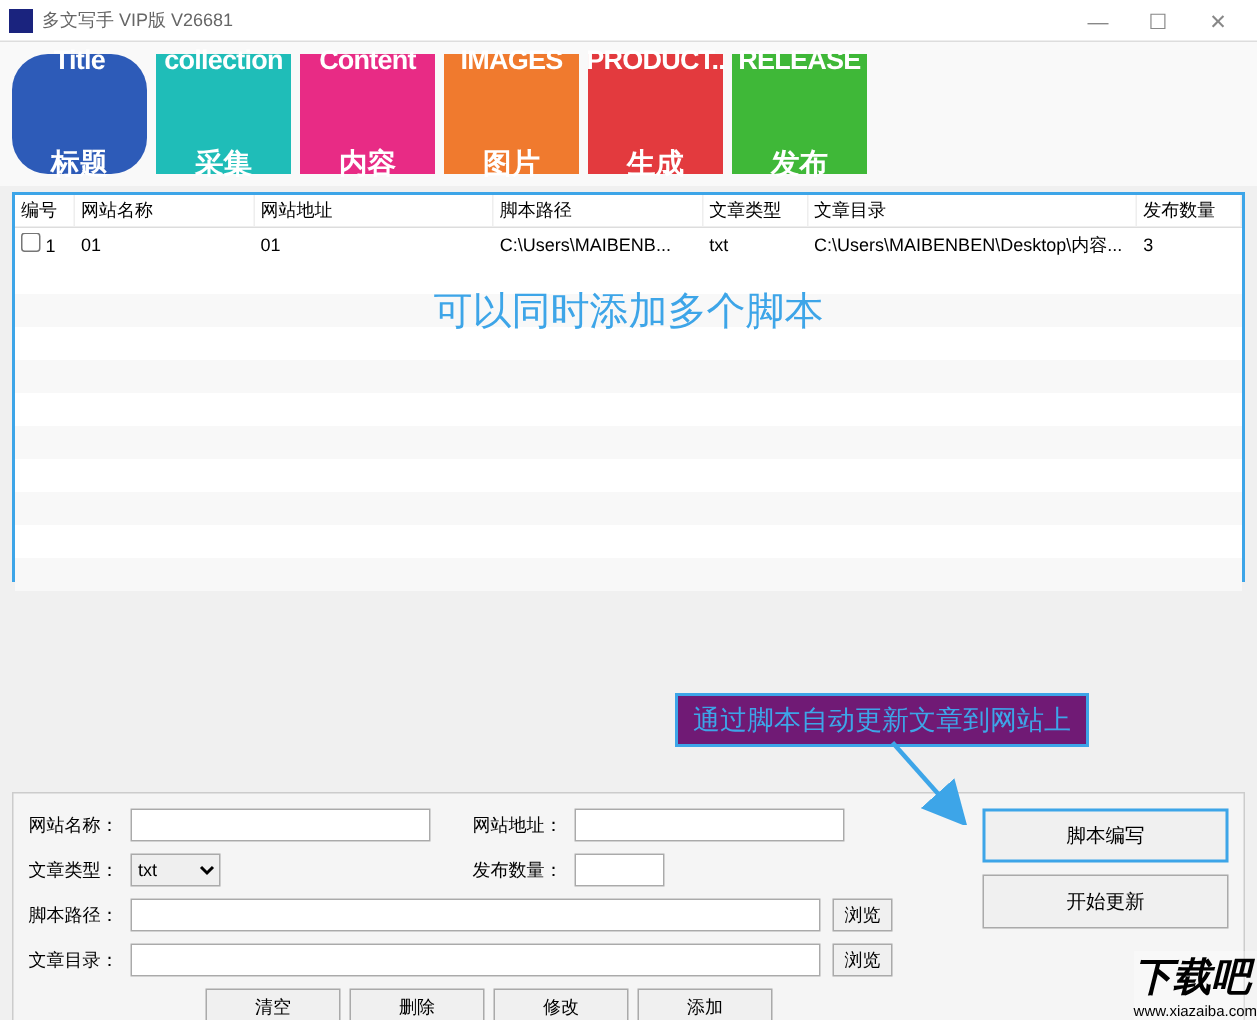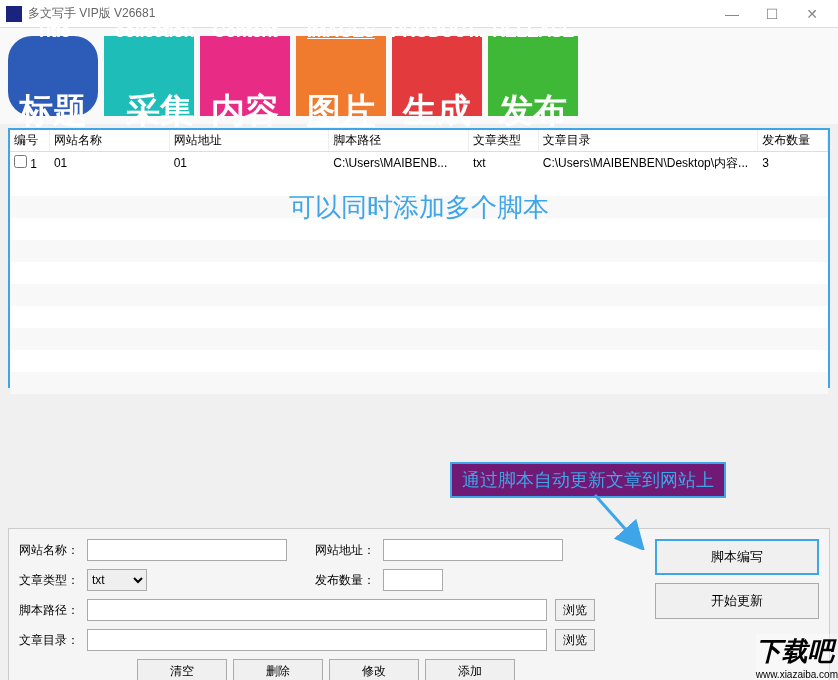--- a/index.html
+++ b/index.html
@@ -6,25 +6,25 @@
     body { font-family: "Microsoft YaHei", SimSun, sans-serif; font-size: 12px; background: #f0f0f0; width: 838px; height: 680px; overflow: hidden; position: relative; }
     
     .titlebar { height: 28px; background: #fff; border-bottom: 1px solid #ddd; display: flex; align-items: center; padding: 0 6px; }
     .app-icon { width: 16px; height: 16px; background: #1a237e; margin-right: 6px; }
     .title-text { color: #666; font-size: 12px; flex: 1; }
     .win-ctrl { width: 40px; height: 28px; display: flex; align-items: center; justify-content: center; color: #888; font-size: 14px; cursor: pointer; }
     
     .toolbar { padding: 8px; display: flex; gap: 6px; background: #f9f9f9; }
     .tool-btn { width: 90px; height: 80px; display: flex; flex-direction: column; align-items: center; justify-content: center; color: #fff; font-weight: bold; cursor: pointer; border: none; }
     .tool-btn .en { font-size: 18px; font-family: Arial; font-weight: 900; letter-spacing: -0.5px; }
-    .tool-btn .cn { font-size: 34px; font-weight: 900; line-height: 1.2; margin-top: 48px; }
+    .tool-btn .cn { font-size: 19px; font-weight: 900; line-height: 1.2; margin-top: 48px; }
     .t1 { background: #2d5bb8; border-radius: 24px; }
-    .t2 { background: #1fbdb8; align-items: flex-end; }
+    .t2 { background: #1fbdb8; }
     .t3 { background: #e82b85; }
-    .t4 { background: #f07a2e; text-decoration: underline; }
+    .t4 { background: #f07a2e; }
     .t5 { background: #e33a3e; }
     .t6 { background: #3fb838; }
     
     .grid-wrap { margin: 4px 8px; border: 2px solid #3da5e8; height: 260px; background: #fff; position: relative; }
     .grid-head { display: flex; background: #fff; border-bottom: 1px solid #ddd; height: 22px; align-items: center; font-size: 12px; }
     .grid-head > div { padding: 2px 4px; text-align: left; border-right: 1px solid #eee; }
     .grid-row { display: flex; height: 22px; align-items: center; font-size: 12px; }
     .grid-row > div { padding: 2px 4px; overflow: hidden; white-space: nowrap; text-overflow: ellipsis; }
     .grid-stripes { position: absolute; top: 44px; left: 0; right: 0; bottom: 0; }
     .stripe { height: 22px; }

